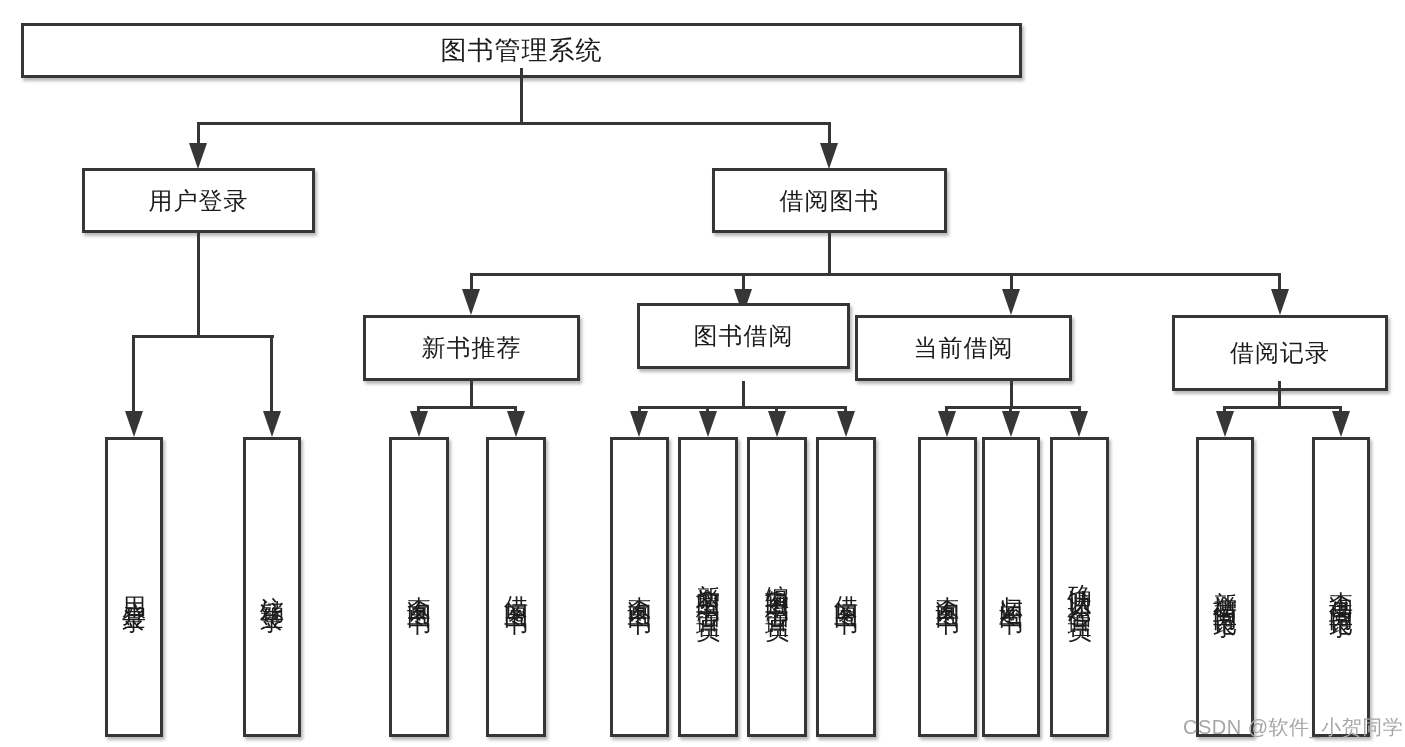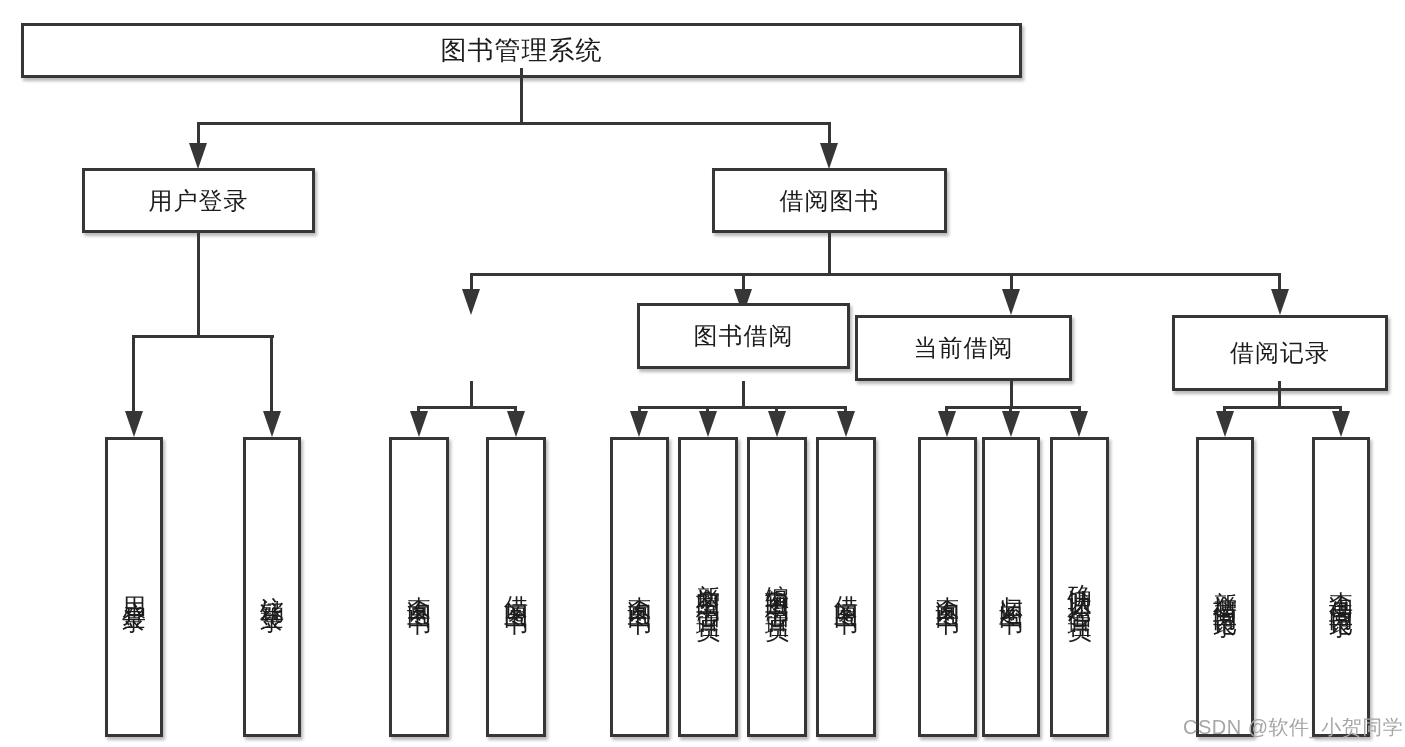--- a/index.html
+++ b/index.html
@@ -76,20 +76,21 @@
   <div class="hl" style="left:470px;top:273px;width:811px"></div>
   <div class="vl" style="left:470px;top:273px;height:18px"></div>
   <div class="arr" style="left:462px;top:289px"></div>
   <div class="vl" style="left:742px;top:273px;height:18px"></div>
   <div class="arr" style="left:734px;top:289px"></div>
   <div class="vl" style="left:1010px;top:273px;height:18px"></div>
   <div class="arr" style="left:1002px;top:289px"></div>
   <div class="vl" style="left:1278px;top:273px;height:18px"></div>
   <div class="arr" style="left:1271px;top:289px"></div>
 
+  <div class="box hnode" style="left:363px;top:315px;width:217px;height:66px">新书推荐</div>
   <div class="box hnode" style="left:637px;top:303px;width:213px;height:66px">图书借阅</div>
   <div class="box hnode" style="left:855px;top:315px;width:217px;height:66px">当前借阅</div>
   <div class="box hnode" style="left:1172px;top:315px;width:216px;height:76px">借阅记录</div>
 
   <div class="vl" style="left:470px;top:381px;height:27px"></div>
   <div class="hl" style="left:419px;top:406px;width:97px"></div>
   <div class="vl" style="left:417px;top:406px;height:9px"></div>
   <div class="arr" style="left:410px;top:411px"></div>
   <div class="vl" style="left:514px;top:406px;height:9px"></div>
   <div class="arr" style="left:507px;top:411px"></div>

